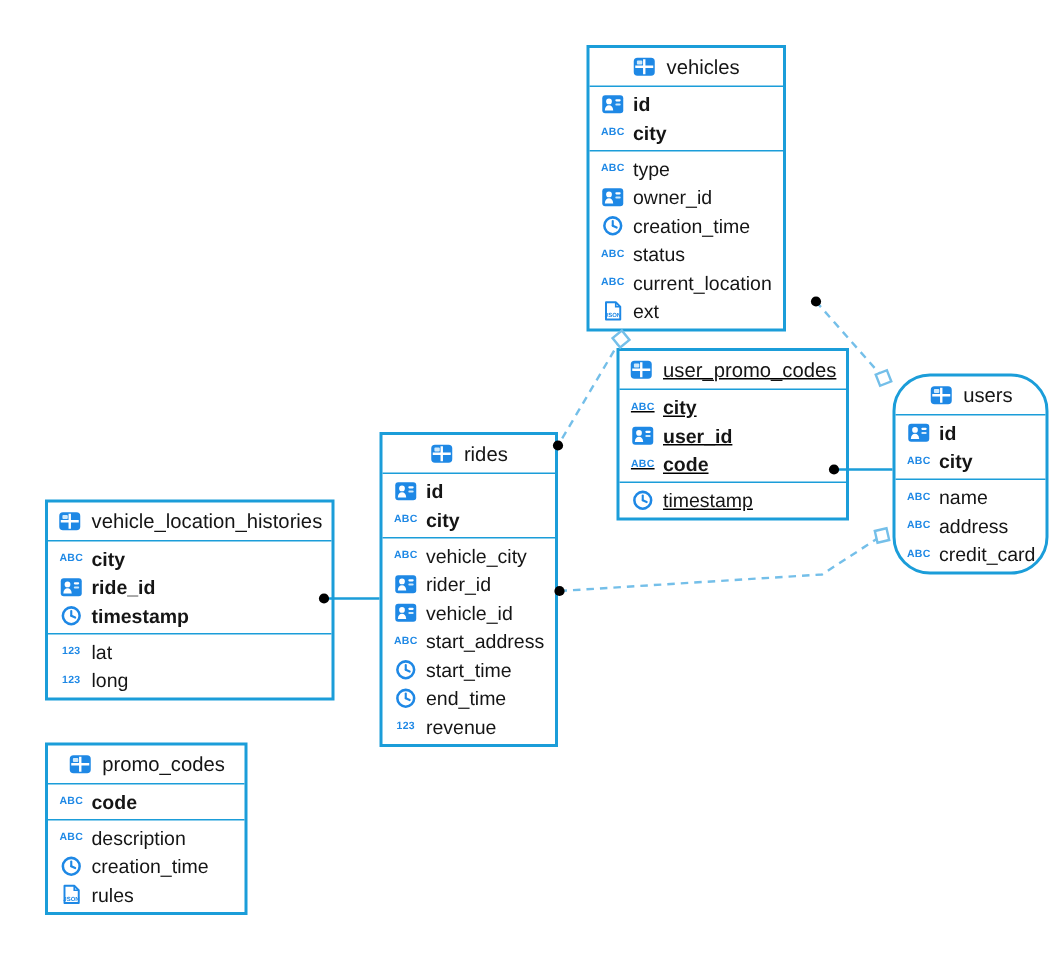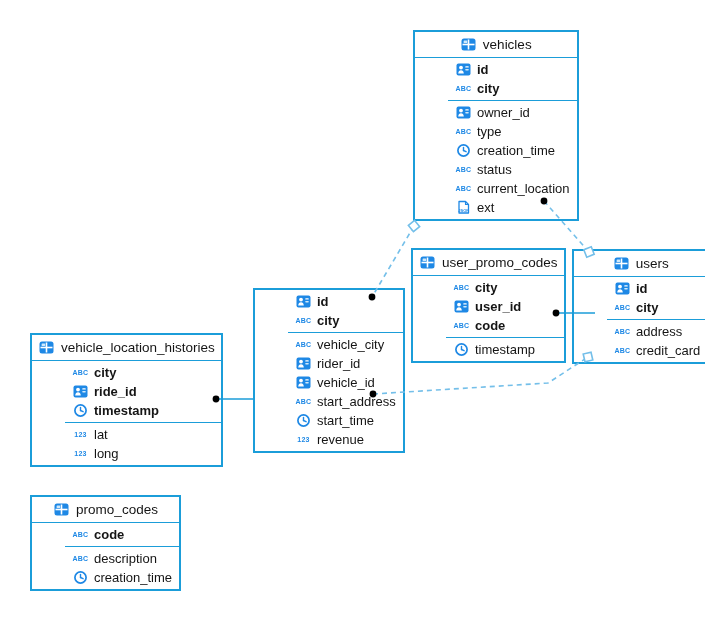--- a/index.html
+++ b/index.html
@@ -28,21 +28,21 @@
     display:flex; align-items:center; justify-content:center;
     gap:6px;
     height:26px;
     border-bottom:1.5px solid var(--tb,#1b9dd9);
     font-size:13.5px;
     font-weight:500;
     color:#151515;
     white-space:nowrap;
     padding:0 6px;
   }
-  .db-table .sec { padding:2px 0;margin-left:33px; }
+  .db-table .sec { padding:2px 0; }
   .db-table .sec.keys { border-bottom:1.5px solid var(--tb,#1b9dd9); }
   .db-table .row {
     display:flex; align-items:center;
     gap:5px;
     height:19px;
     padding:0 7px;
     font-size:13px;
     color:#151515;
     white-space:nowrap;
   }
@@ -55,21 +55,21 @@
     letter-spacing:0.2px;
     line-height:1;
     font-family:"Liberation Sans","DejaVu Sans",sans-serif;
   }
 </style>
 </head>
 <body>
 
 <div id="canvas" style="--tb: #1b9dd9;">
   <div id="tables">
-      <div class="db-table" style="left: 413px; top: 30px; min-width: 127px;">
+      <div class="db-table" style="left: 391px; top: 30px; min-width: 127px;">
         <div class="hdr">
           <span class="ficon">
             <svg width="15" height="15" viewBox="0 0 15 15">
               <rect x="0.5" y="1.5" width="14" height="12" rx="2.5" fill="#1e88e5"></rect>
               <line x1="1.5" y1="7.5" x2="13.5" y2="7.5" stroke="#fff" stroke-width="1.6"></line>
               <line x1="7.5" y1="2.5" x2="7.5" y2="12.5" stroke="#fff" stroke-width="1.6"></line>
               <rect x="2.6" y="3.4" width="3.6" height="2.6" rx="0.6" fill="#cfe9fb"></rect>
             </svg>
           </span>
           <span>vehicles</span>
@@ -90,35 +90,35 @@
           <div class="row">
             <span class="ficon">
               <span class="txticon">ABC</span>
             </span>
             <span>city</span>
           </div>
         </div>
         <div class="sec flds">
           <div class="row">
             <span class="ficon">
+              <span class="txticon">ABC</span>
+            </span>
+            <span>type</span>
+          </div>
+          <div class="row">
+            <span class="ficon">
               <svg width="15" height="15" viewBox="0 0 15 15">
                 <rect x="0.5" y="1.5" width="14" height="12" rx="2" fill="#1e88e5"></rect>
                 <circle cx="5" cy="5.6" r="1.9" fill="#fff"></circle>
                 <path d="M2.2 11.6 C2.4 9.2 3.5 8.2 5 8.2 C6.5 8.2 7.6 9.2 7.8 11.6 Z" fill="#fff"></path>
                 <rect x="9.2" y="4.2" width="3.6" height="1.4" rx="0.7" fill="#fff"></rect>
                 <rect x="9.2" y="7.0" width="3.6" height="1.4" rx="0.7" fill="#cfe9fb"></rect>
               </svg>
             </span>
             <span>owner_id</span>
-          </div>
-          <div class="row">
-            <span class="ficon">
-              <span class="txticon">ABC</span>
-            </span>
-            <span>type</span>
           </div>
           <div class="row">
             <span class="ficon">
               <svg width="15" height="15" viewBox="0 0 15 15">
                 <circle cx="7.5" cy="7.5" r="5.6" fill="none" stroke="#1e88e5" stroke-width="1.7"></circle>
                 <line x1="7.5" y1="7.5" x2="7.5" y2="4.4" stroke="#1e88e5" stroke-width="1.4" stroke-linecap="round"></line>
                 <line x1="7.5" y1="7.5" x2="10.1" y2="8.7" stroke="#1e88e5" stroke-width="1.4" stroke-linecap="round"></line>
               </svg>
             </span>
             <span>creation_time</span>
@@ -140,21 +140,21 @@
               <svg width="15" height="15" viewBox="0 0 15 15">
                 <path d="M3 1.5 H9.5 L12.5 4.5 V13 H3 Z" fill="#fff" stroke="#1e88e5" stroke-width="1.3" stroke-linejoin="round"></path>
                 <path d="M9.5 1.5 L9.5 4.5 L12.5 4.5" fill="none" stroke="#1e88e5" stroke-width="1.1"></path>
                 <text x="7.7" y="11.6" font-size="4" font-weight="700" fill="#1e88e5" text-anchor="middle" font-family="Liberation Sans, sans-serif">JSON</text>
               </svg>
             </span>
             <span>ext</span>
           </div>
         </div>
       </div>
-      <div class="db-table" style="left: 411px; top: 248px; min-width: 144px;">
+      <div class="db-table" style="left: 411px; top: 232px; min-width: 144px; text-decoration: underline;">
         <div class="hdr">
           <span class="ficon">
             <svg width="15" height="15" viewBox="0 0 15 15">
               <rect x="0.5" y="1.5" width="14" height="12" rx="2.5" fill="#1e88e5"></rect>
               <line x1="1.5" y1="7.5" x2="13.5" y2="7.5" stroke="#fff" stroke-width="1.6"></line>
               <line x1="7.5" y1="2.5" x2="7.5" y2="12.5" stroke="#fff" stroke-width="1.6"></line>
               <rect x="2.6" y="3.4" width="3.6" height="2.6" rx="0.6" fill="#cfe9fb"></rect>
             </svg>
           </span>
           <span>user_promo_codes</span>
@@ -191,21 +191,21 @@
               <svg width="15" height="15" viewBox="0 0 15 15">
                 <circle cx="7.5" cy="7.5" r="5.6" fill="none" stroke="#1e88e5" stroke-width="1.7"></circle>
                 <line x1="7.5" y1="7.5" x2="7.5" y2="4.4" stroke="#1e88e5" stroke-width="1.4" stroke-linecap="round"></line>
                 <line x1="7.5" y1="7.5" x2="10.1" y2="8.7" stroke="#1e88e5" stroke-width="1.4" stroke-linecap="round"></line>
               </svg>
             </span>
             <span>timestamp</span>
           </div>
         </div>
       </div>
-      <div class="db-table" style="left: 572px; top: 249px; min-width: 98px;">
+      <div class="db-table" style="left: 595px; top: 249px; min-width: 98px; border-radius: 25px;">
         <div class="hdr">
           <span class="ficon">
             <svg width="15" height="15" viewBox="0 0 15 15">
               <rect x="0.5" y="1.5" width="14" height="12" rx="2.5" fill="#1e88e5"></rect>
               <line x1="1.5" y1="7.5" x2="13.5" y2="7.5" stroke="#fff" stroke-width="1.6"></line>
               <line x1="7.5" y1="2.5" x2="7.5" y2="12.5" stroke="#fff" stroke-width="1.6"></line>
               <rect x="2.6" y="3.4" width="3.6" height="2.6" rx="0.6" fill="#cfe9fb"></rect>
             </svg>
           </span>
           <span>users</span>
@@ -228,31 +228,48 @@
               <span class="txticon">ABC</span>
             </span>
             <span>city</span>
           </div>
         </div>
         <div class="sec flds">
           <div class="row">
             <span class="ficon">
               <span class="txticon">ABC</span>
             </span>
+            <span>name</span>
+          </div>
+          <div class="row">
+            <span class="ficon">
+              <span class="txticon">ABC</span>
+            </span>
             <span>address</span>
           </div>
           <div class="row">
             <span class="ficon">
               <span class="txticon">ABC</span>
             </span>
             <span>credit_card</span>
           </div>
         </div>
       </div>
       <div class="db-table" style="left: 253px; top: 288px; min-width: 117px;">
+        <div class="hdr">
+          <span class="ficon">
+            <svg width="15" height="15" viewBox="0 0 15 15">
+              <rect x="0.5" y="1.5" width="14" height="12" rx="2.5" fill="#1e88e5"></rect>
+              <line x1="1.5" y1="7.5" x2="13.5" y2="7.5" stroke="#fff" stroke-width="1.6"></line>
+              <line x1="7.5" y1="2.5" x2="7.5" y2="12.5" stroke="#fff" stroke-width="1.6"></line>
+              <rect x="2.6" y="3.4" width="3.6" height="2.6" rx="0.6" fill="#cfe9fb"></rect>
+            </svg>
+          </span>
+          <span>rides</span>
+        </div>
         <div class="sec keys">
           <div class="row">
             <span class="ficon">
               <svg width="15" height="15" viewBox="0 0 15 15">
                 <rect x="0.5" y="1.5" width="14" height="12" rx="2" fill="#1e88e5"></rect>
                 <circle cx="5" cy="5.6" r="1.9" fill="#fff"></circle>
                 <path d="M2.2 11.6 C2.4 9.2 3.5 8.2 5 8.2 C6.5 8.2 7.6 9.2 7.8 11.6 Z" fill="#fff"></path>
                 <rect x="9.2" y="4.2" width="3.6" height="1.4" rx="0.7" fill="#fff"></rect>
                 <rect x="9.2" y="7.0" width="3.6" height="1.4" rx="0.7" fill="#cfe9fb"></rect>
               </svg>
@@ -308,20 +325,30 @@
               <svg width="15" height="15" viewBox="0 0 15 15">
                 <circle cx="7.5" cy="7.5" r="5.6" fill="none" stroke="#1e88e5" stroke-width="1.7"></circle>
                 <line x1="7.5" y1="7.5" x2="7.5" y2="4.4" stroke="#1e88e5" stroke-width="1.4" stroke-linecap="round"></line>
                 <line x1="7.5" y1="7.5" x2="10.1" y2="8.7" stroke="#1e88e5" stroke-width="1.4" stroke-linecap="round"></line>
               </svg>
             </span>
             <span>start_time</span>
           </div>
           <div class="row">
             <span class="ficon">
+              <svg width="15" height="15" viewBox="0 0 15 15">
+                <circle cx="7.5" cy="7.5" r="5.6" fill="none" stroke="#1e88e5" stroke-width="1.7"></circle>
+                <line x1="7.5" y1="7.5" x2="7.5" y2="4.4" stroke="#1e88e5" stroke-width="1.4" stroke-linecap="round"></line>
+                <line x1="7.5" y1="7.5" x2="10.1" y2="8.7" stroke="#1e88e5" stroke-width="1.4" stroke-linecap="round"></line>
+              </svg>
+            </span>
+            <span>end_time</span>
+          </div>
+          <div class="row">
+            <span class="ficon">
               <span class="txticon">123</span>
             </span>
             <span>revenue</span>
           </div>
         </div>
       </div>
       <div class="db-table" style="left: 30px; top: 333px; min-width: 185px;">
         <div class="hdr">
           <span class="ficon">
             <svg width="15" height="15" viewBox="0 0 15 15">
@@ -407,20 +434,30 @@
           </div>
           <div class="row">
             <span class="ficon">
               <svg width="15" height="15" viewBox="0 0 15 15">
                 <circle cx="7.5" cy="7.5" r="5.6" fill="none" stroke="#1e88e5" stroke-width="1.7"></circle>
                 <line x1="7.5" y1="7.5" x2="7.5" y2="4.4" stroke="#1e88e5" stroke-width="1.4" stroke-linecap="round"></line>
                 <line x1="7.5" y1="7.5" x2="10.1" y2="8.7" stroke="#1e88e5" stroke-width="1.4" stroke-linecap="round"></line>
               </svg>
             </span>
             <span>creation_time</span>
+          </div>
+          <div class="row">
+            <span class="ficon">
+              <svg width="15" height="15" viewBox="0 0 15 15">
+                <path d="M3 1.5 H9.5 L12.5 4.5 V13 H3 Z" fill="#fff" stroke="#1e88e5" stroke-width="1.3" stroke-linejoin="round"></path>
+                <path d="M9.5 1.5 L9.5 4.5 L12.5 4.5" fill="none" stroke="#1e88e5" stroke-width="1.1"></path>
+                <text x="7.7" y="11.6" font-size="4" font-weight="700" fill="#1e88e5" text-anchor="middle" font-family="Liberation Sans, sans-serif">JSON</text>
+              </svg>
+            </span>
+            <span>rules</span>
           </div>
         </div>
       </div>
     </div>
   <svg id="wires" xmlns="http://www.w3.org/2000/svg">
       <polyline points="414,226 372,297" fill="none" stroke="#74bfe9" stroke-width="1.6" stroke-dasharray="5 4"></polyline>
       <rect x="410" y="222" width="8" height="8" fill="#ffffff" stroke="#74bfe9" stroke-width="1.6" transform="rotate(140.6064070315095 414 226)"></rect>
       <circle cx="372" cy="297" r="3.4" fill="#000000"></circle>
       <polyline points="544,201 589,252" fill="none" stroke="#74bfe9" stroke-width="1.6" stroke-dasharray="5 4"></polyline>
       <circle cx="544" cy="201" r="3.4" fill="#000000"></circle>

